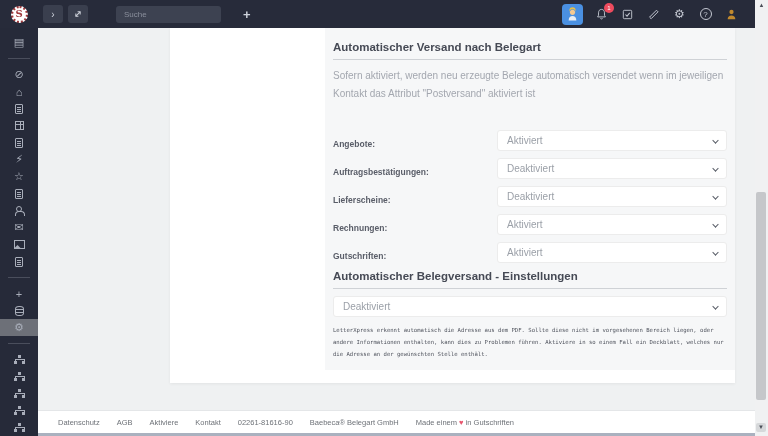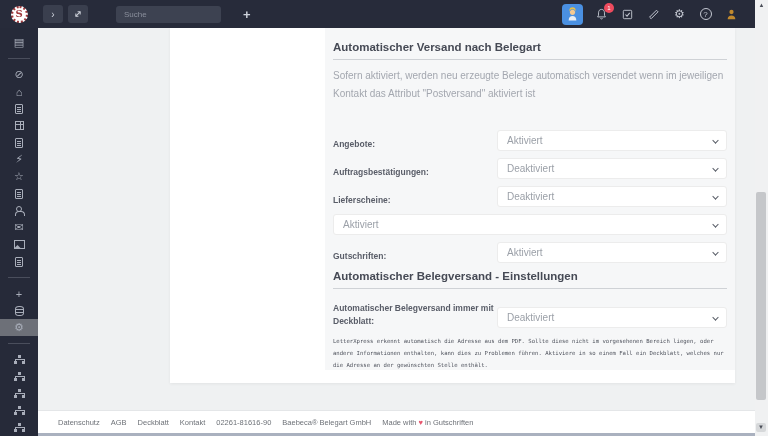--- a/index.html
+++ b/index.html
@@ -51,21 +51,21 @@
   .frow { display:flex; align-items:flex-end; margin-bottom:7px; min-height:21px; }
   .frow .flabel { flex:0 0 164px; font-size:8.5px; font-weight:600; color:#595d68; padding-top:6px; line-height:1.5; }
   .fselect { flex:1; height:21px; background:#fff; border:1px solid #ececec; border-radius:3px; display:flex; align-items:center; font-size:10px; color:#9ba0a8; padding:0 9px; cursor:pointer; position:relative; }
   .fselect .chev { position:absolute; right:8px; top:7px; width:5px; height:5px; border-right:1px solid #555a64; border-bottom:1px solid #555a64; transform:rotate(45deg) scale(.9); }
   .sec-title.second { margin-top:0; }
   .mono-note { font-family:"DejaVu Sans Mono","Liberation Mono",monospace; font-size:5.6px; color:#4e525c; line-height:2.15; margin-top:4px; max-width:392px; }
   .btn-row { display:flex; justify-content:flex-end; margin-top:13px; }
   .btn-primary { background:#71a0e3; color:#fff; border:none; border-radius:3px; font-size:8.5px; padding:7px 11px; font-family:inherit; cursor:pointer; }
 
   
-  .footer { position:absolute; left:38px; right:13px; bottom:3px; height:23px; background:#fff; border-top:1px solid #e4e6e8; display:flex; align-items:center; gap:11px; padding-left:20px; font-size:7.5px; color:#6e7278; z-index:3; }
+  .footer { position:absolute; left:38px; right:13px; bottom:3px; height:23px; background:#fff; border-top:1px solid #e4e6e8; display:flex; align-items:center; gap:17px; padding-left:20px; font-size:7.5px; color:#6e7278; z-index:3; }
   .footer a { color:#6e7278; text-decoration:none; cursor:pointer; }
   .heart { color:#e8556d; }
   .bottom-strip { position:absolute; left:0; right:0; bottom:0; height:3px; background:#aab1bf; }
 
   
   .scrollbar { position:absolute; right:0; top:0; bottom:0; width:13px; background:#f0f1f2; z-index:6; }
   .sb-arrow-up { position:absolute; top:2px; left:0; right:0; text-align:center; font-size:6px; color:#4a4e58; cursor:pointer; }
   .sb-thumb { position:absolute; top:192px; height:208px; left:1px; width:10px; background:#c5c7ca; border-radius:2px; cursor:pointer; }
   .sb-arrow-down { position:absolute; bottom:4px; left:1px; width:10px; height:9px; background:#d6d8da; border-radius:2px; text-align:center; font-size:6px; color:#4a4e58; line-height:9px; cursor:pointer; }
 </style>
@@ -225,59 +225,59 @@
           </div>
         </div>
         <div class="frow">
           <div class="flabel">Lieferscheine:</div>
           <div class="fselect">
             <span>Deaktiviert</span>
               <span class="chev"></span>
           </div>
         </div>
         <div class="frow">
+          <div class="flabel">Rechnungen:</div>
           <div class="fselect">
             <span>Aktiviert</span>
               <span class="chev"></span>
           </div>
         </div>
         <div class="frow">
           <div class="flabel">Gutschriften:</div>
           <div class="fselect">
             <span>Aktiviert</span>
               <span class="chev"></span>
           </div>
         </div>
 
         <div class="sec-title second">Automatischer Belegversand - Einstellungen</div>
 
         <div class="frow">
-          <div class="flabel">Automatischer Belegversand immer mit Deckblatt:</div>
           <div class="fselect">
             <span>Deaktiviert</span>
               <span class="chev"></span>
           </div>
         </div>
 
         <div class="mono-note">LetterXpress erkennt automatisch die Adresse aus dem PDF. Sollte diese nicht im vorgesehenen Bereich liegen, oder andere Informationen enthalten, kann dies zu Problemen führen. Aktiviere in so einem Fall ein Deckblatt, welches nur die Adresse an der gewünschten Stelle enthält.</div>
 
 
       </div>
     </div>
   </div>
 
   <div class="footer">
     <a>Datenschutz</a>
     <a>AGB</a>
-    <a>Deckblatt</a>
+    <a>Aktiviere</a>
     <a>Kontakt</a>
     <span>02261-81616-90</span>
     <span>Baebeca® Belegart GmbH</span>
     <span>
-      <span>Made with</span>
+      <span>Made einem</span>
       <span class="heart">♥</span>
       <span>in Gutschriften</span>
     </span>
   </div>
   <div class="bottom-strip"></div>
 
   <div class="scrollbar">
     <div class="sb-arrow-up">▲</div>
     <div class="sb-thumb"></div>
     <div class="sb-arrow-down">▼</div>

